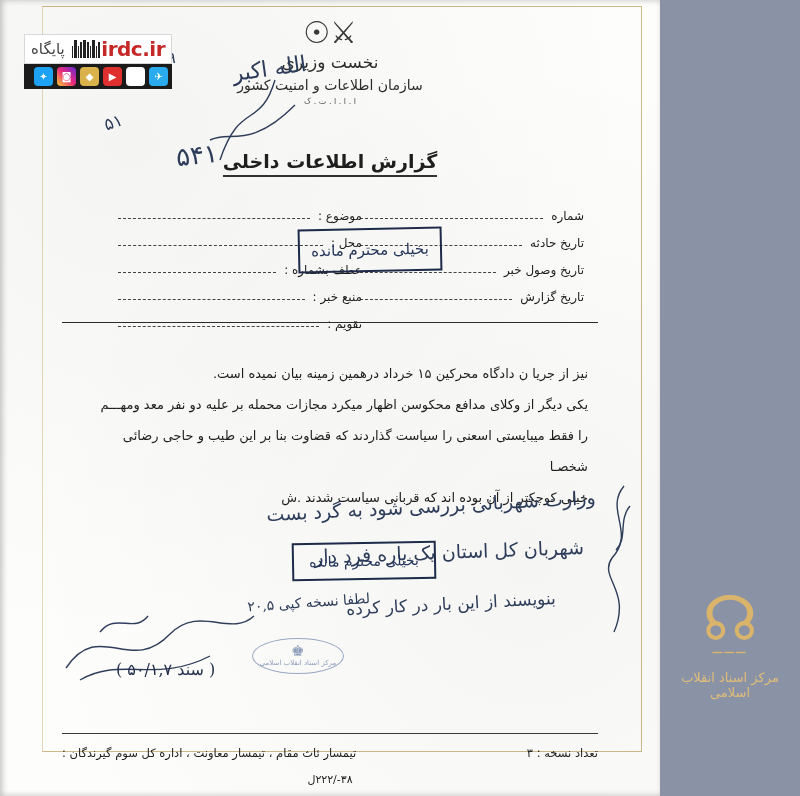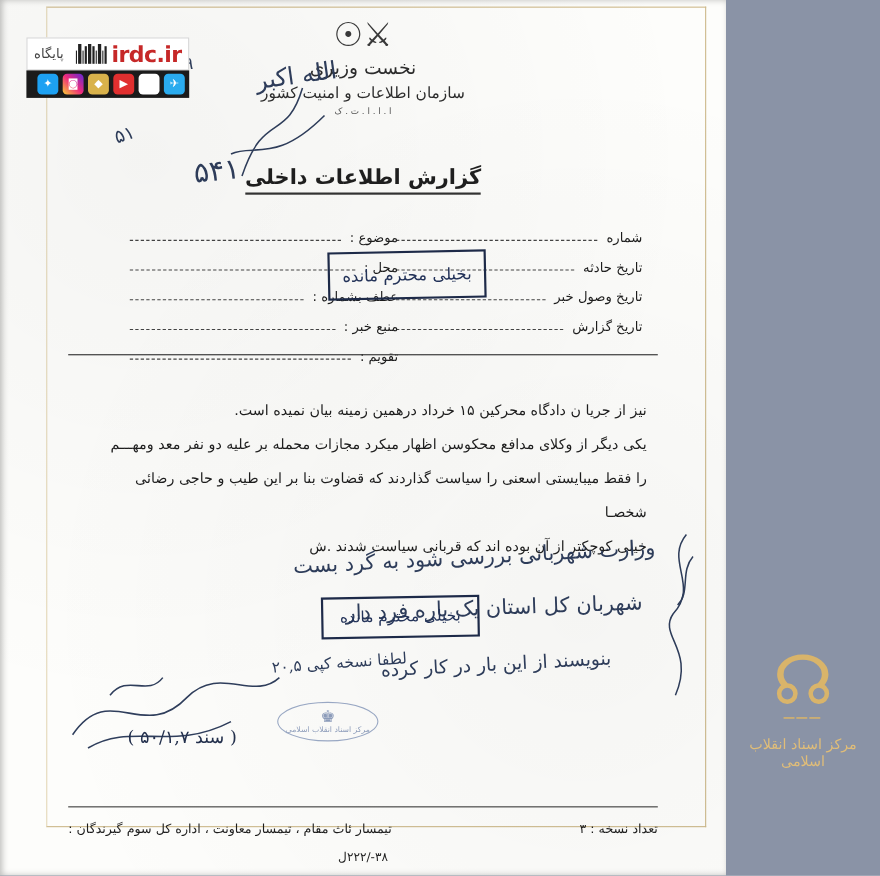--- a/index.html
+++ b/index.html
@@ -52,21 +52,21 @@
   #irdc-top .brand{
     font-family:"DejaVu Sans", sans-serif;
     font-weight:bold;font-size:20px;color:#c62828;letter-spacing:-.5px;
   }
   #irdc-top .barcode{
     display:flex;gap:1px;align-items:flex-end;height:18px;margin-left:4px;
   }
   #irdc-top .barcode i{display:block;width:2px;background:#222;height:16px;}
   #irdc-top .barcode i:nth-child(2n){height:12px;width:1px;}
   #irdc-top .barcode i:nth-child(3n){height:18px;width:3px;}
-  #irdc-top .fa{font-size:12px;color:#444;margin-right:3px;}
+  #irdc-top .fa{font-size:15px;color:#444;margin-right:3px;}
   #irdc-icons{
     display:flex;background:#1b1b1b;padding:3px 4px;gap:4px;
   }
   #irdc-icons span{
     width:19px;height:19px;border-radius:4px;display:block;
     font-size:10px;color:#fff;line-height:19px;text-align:center;
   }
   .ic-tg{background:#2aabee;}
   .ic-ap{background:#ffffff;color:#333;}
   .ic-yt{background:#e02f2f;}

